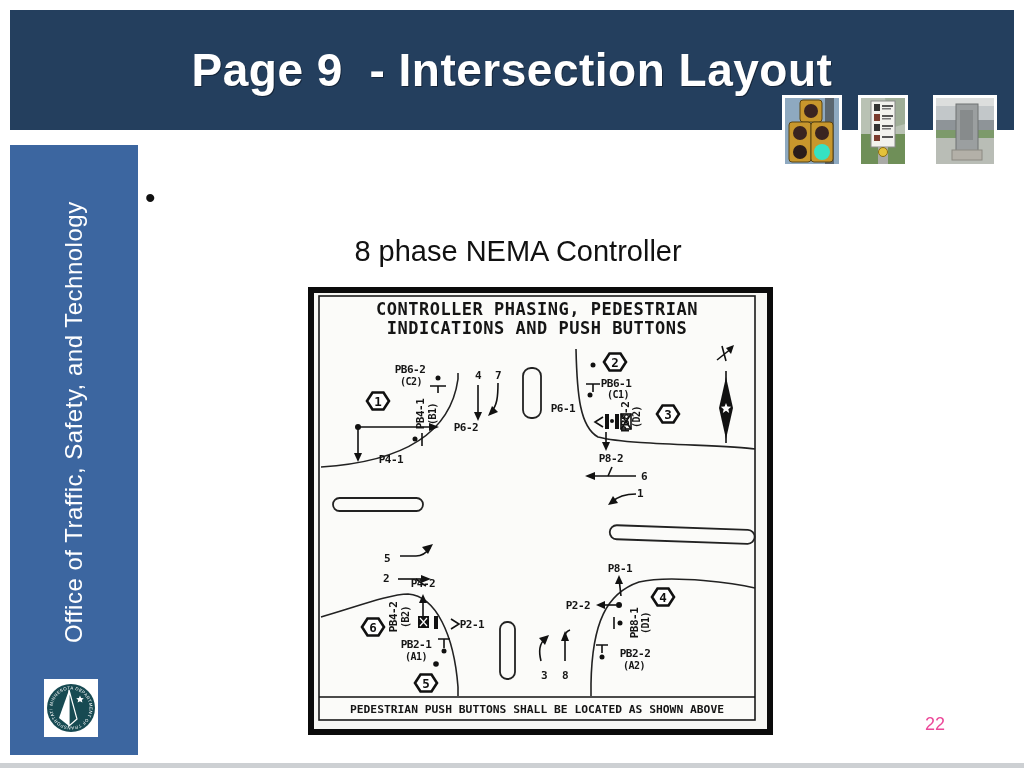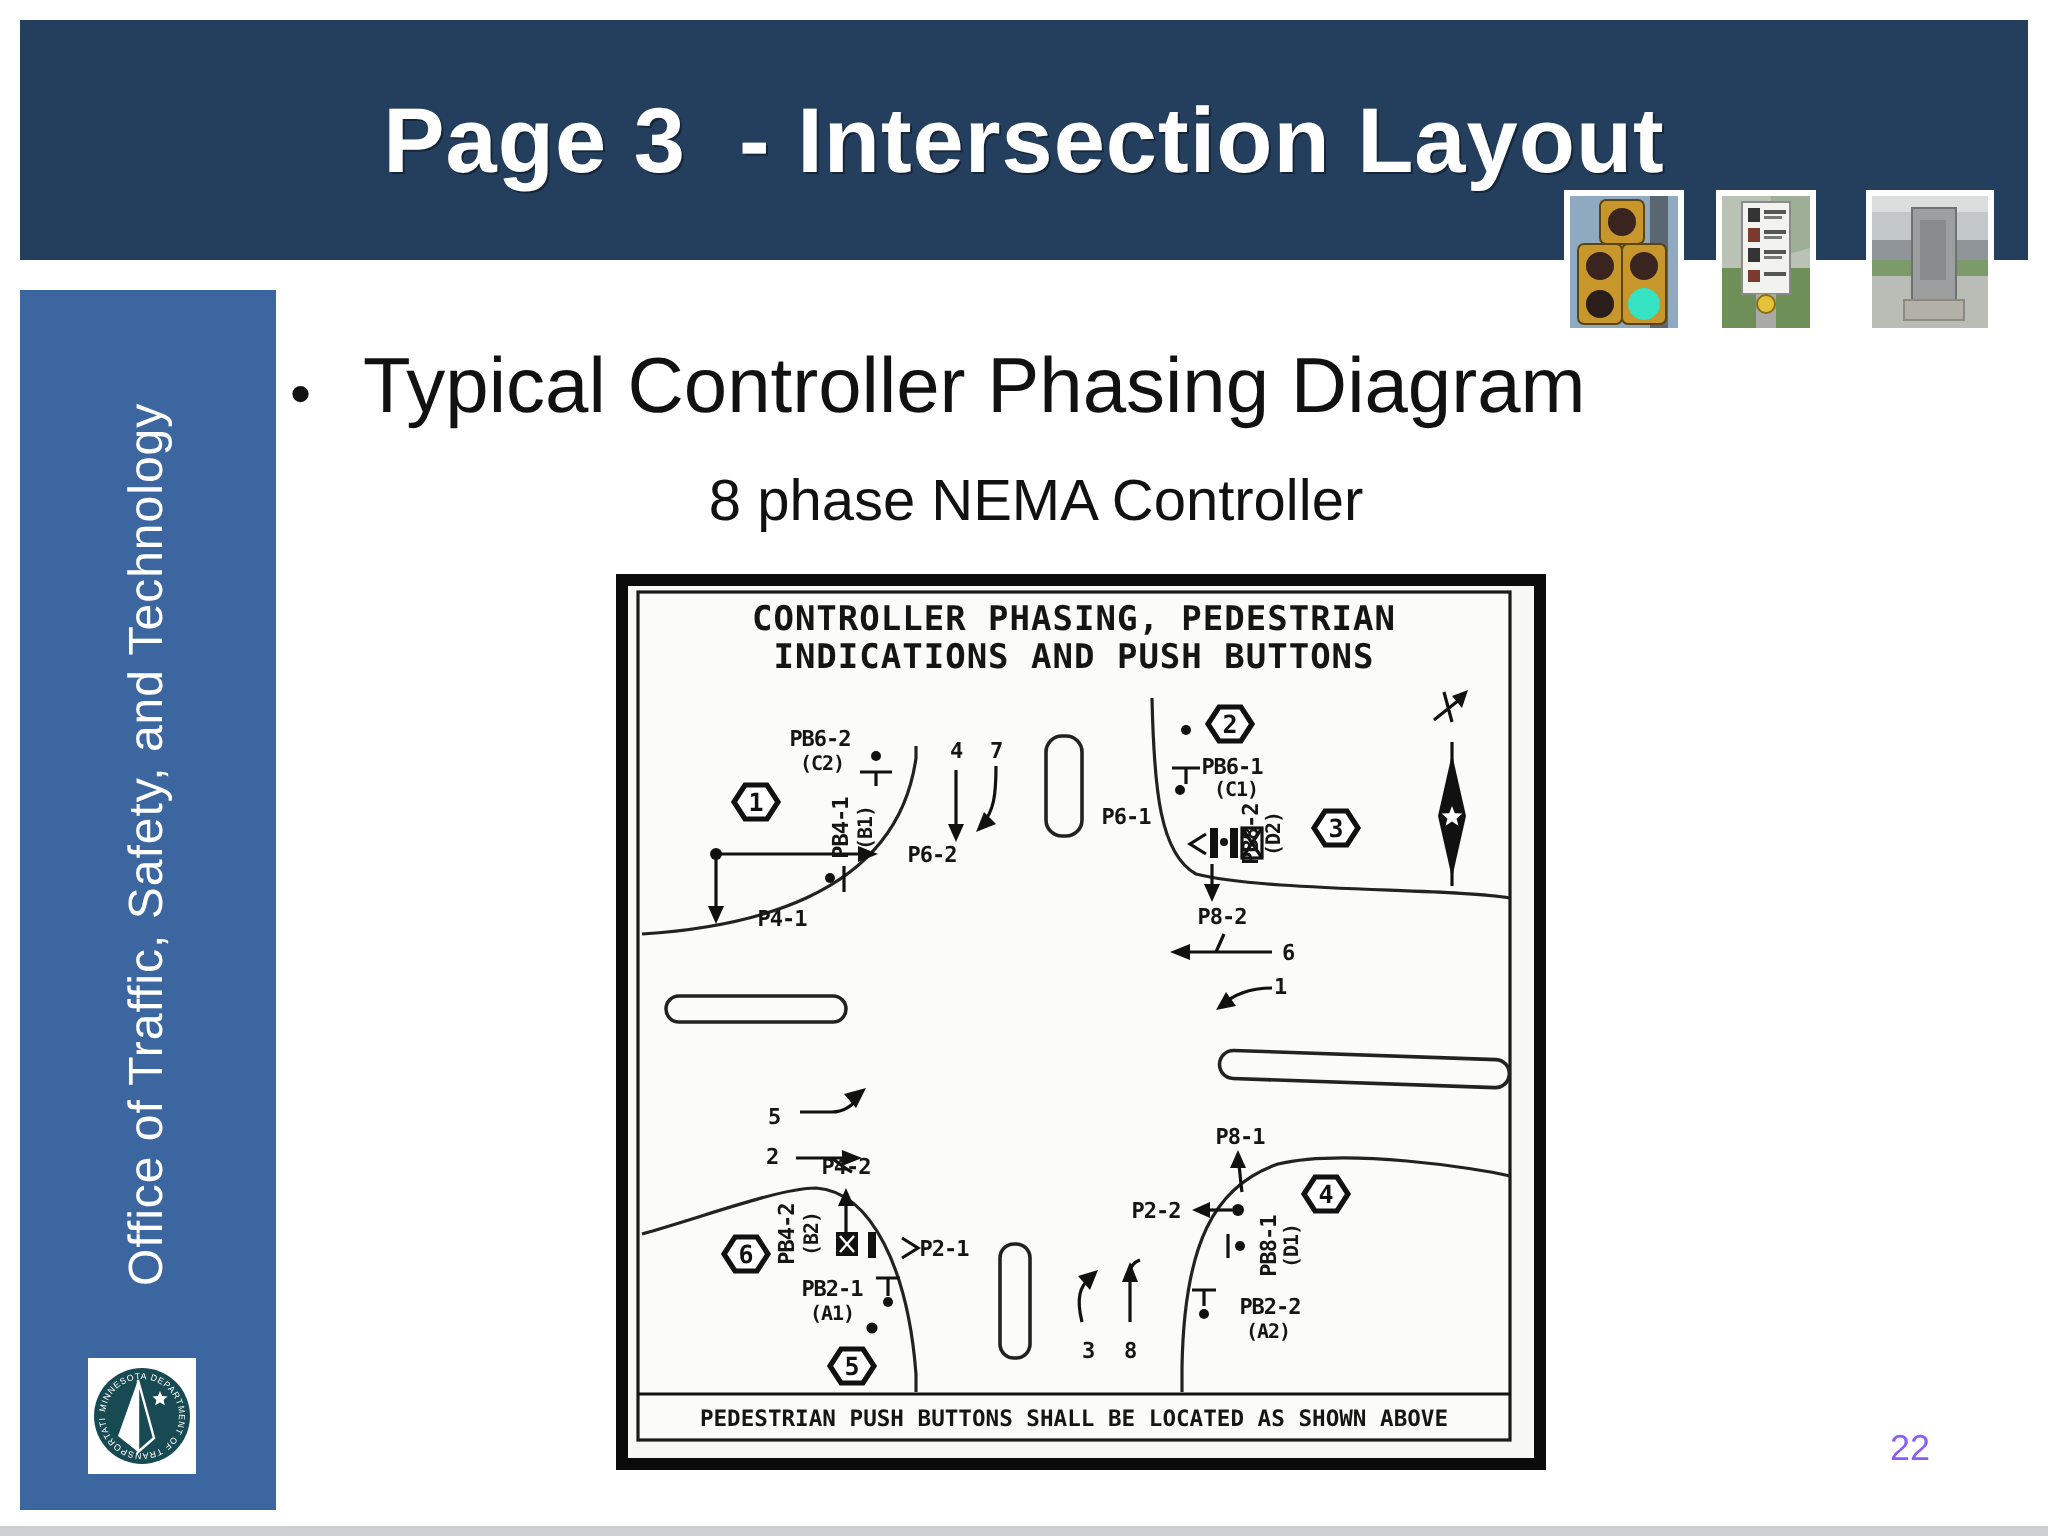--- a/index.html
+++ b/index.html
@@ -29,22 +29,22 @@
                 color:#ffffff;font-size:24px;letter-spacing:.5px;}
   .logo-box{position:absolute;left:34px;top:534px;width:54px;height:58px;background:#ffffff;}
 
   
   .bullet-line{position:absolute;left:145px;top:172px;width:830px;display:flex;align-items:flex-start;
                font-size:39px;color:#111;}
   .bullet-dot{font-size:30px;line-height:52px;margin-right:26px;}
   .subtitle{position:absolute;left:288px;top:235px;width:460px;text-align:center;
             font-size:29px;color:#111;}
 
-  .page-number{position:absolute;left:925px;top:714px;width:40px;text-align:right;
-               color:#8b5cf6;font-size:18px;}
+  .page-number{position:absolute;left:925px;top:714px;width:40px;
+               color:#ec4899;font-size:18px;}
 
   
   .diagram{position:absolute;left:308px;top:287px;width:465px;height:548px;}
   .dlabel{font-family:"DejaVu Sans Mono",monospace;font-weight:bold;font-size:11px;
           fill:#151515;letter-spacing:-.5px;}
   .dlabel.small{font-size:10px;}
   .hex{fill:#ffffff;stroke:#111;stroke-width:2.6;}
   .hexnum{font-family:"DejaVu Sans Mono",monospace;font-weight:bold;font-size:12.5px;fill:#111;}
   .dtitle{font-family:"DejaVu Sans Mono",monospace;font-weight:bold;font-size:17px;
           fill:#151515;letter-spacing:.5px;}
@@ -54,21 +54,21 @@
   .sym{stroke:#111;fill:none;stroke-width:1.6;}
   .symf{fill:#111;stroke:none;}
   .logo-circ-text{font-family:"Liberation Sans",sans-serif;font-size:4.4px;fill:#ffffff;letter-spacing:.4px;}
 </style>
 </head>
 <body>
 
 <div class="slide">
 
   <div class="header-band">
-    <div class="header-title">Page 3  - Intersection Layout</div>
+    <div class="header-title">Page 9  - Intersection Layout</div>
   </div>
 
   <div class="thumb thumb1">
     <svg width="54" height="66" viewBox="0 0 54 66">
       <rect x="0" y="0" width="54" height="66" fill="#8ea9c0"></rect>
       <rect x="40" y="0" width="9" height="66" fill="#5a6670"></rect>
       <rect x="15" y="2" width="22" height="22" rx="3" fill="#c8972c" stroke="#5a4410" stroke-width="1"></rect>
       <circle cx="26" cy="13" r="7" fill="#3a2420"></circle>
       <rect x="4" y="24" width="22" height="40" rx="3" fill="#c8972c" stroke="#5a4410" stroke-width="1"></rect>
       <rect x="26" y="24" width="22" height="40" rx="3" fill="#c8972c" stroke="#5a4410" stroke-width="1"></rect>
@@ -126,21 +126,20 @@
         </text>
         <polygon points="25,11 25,47 15,39" fill="#ffffff"></polygon>
         <polygon points="25,11 33,40 25,47" fill="none" stroke="#ffffff" stroke-width="1.2"></polygon>
         <polygon points="36,16.5 37.1,19 39.8,19.2 37.8,21 38.4,23.6 36,22.2 33.6,23.6 34.2,21 32.2,19.2 34.9,19" fill="#ffffff"></polygon>
       </svg>
     </div>
   </div>
 
   <div class="bullet-line">
     <span class="bullet-dot">•</span>
-    <span>Typical Controller Phasing Diagram</span>
   </div>
   <div class="subtitle">8 phase NEMA Controller</div>
 
   <div class="diagram">
     <svg id="phasing-svg" width="465" height="448" viewBox="0 0 465 448">
       <rect x="0" y="0" width="465" height="448" fill="#ffffff"></rect>
       <rect x="3" y="3" width="459" height="442" fill="#f7f7f4" stroke="#0b0b0b" stroke-width="6"></rect>
       <rect x="11" y="9" width="436" height="424" fill="#fbfbf9" stroke="#1a1a1a" stroke-width="1.6"></rect>
 
       <text class="dtitle" x="229" y="28" text-anchor="middle">CONTROLLER PHASING, PEDESTRIAN</text>

